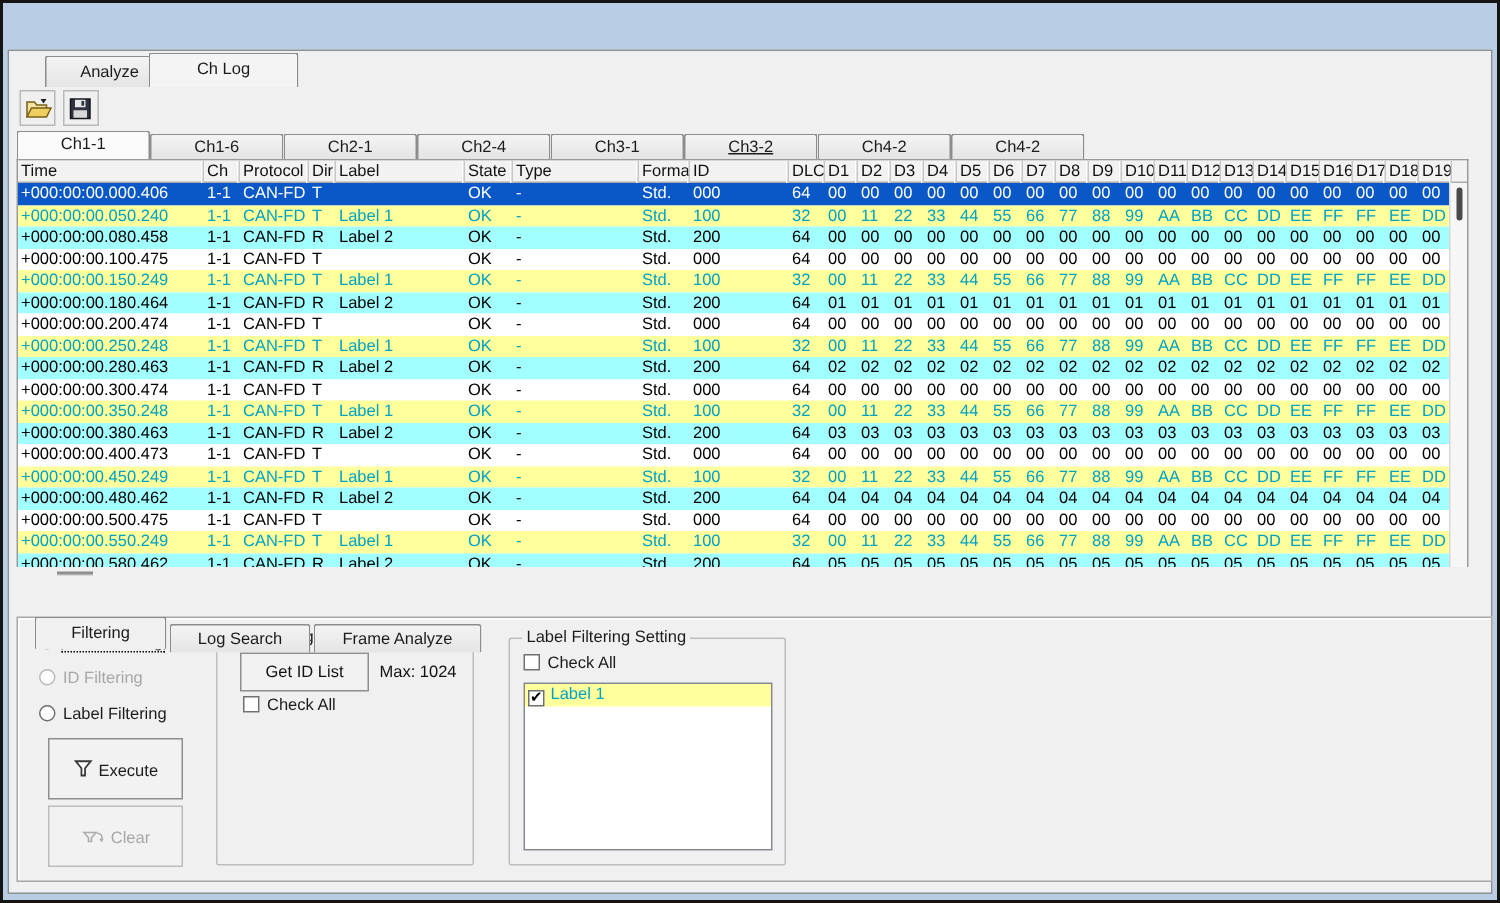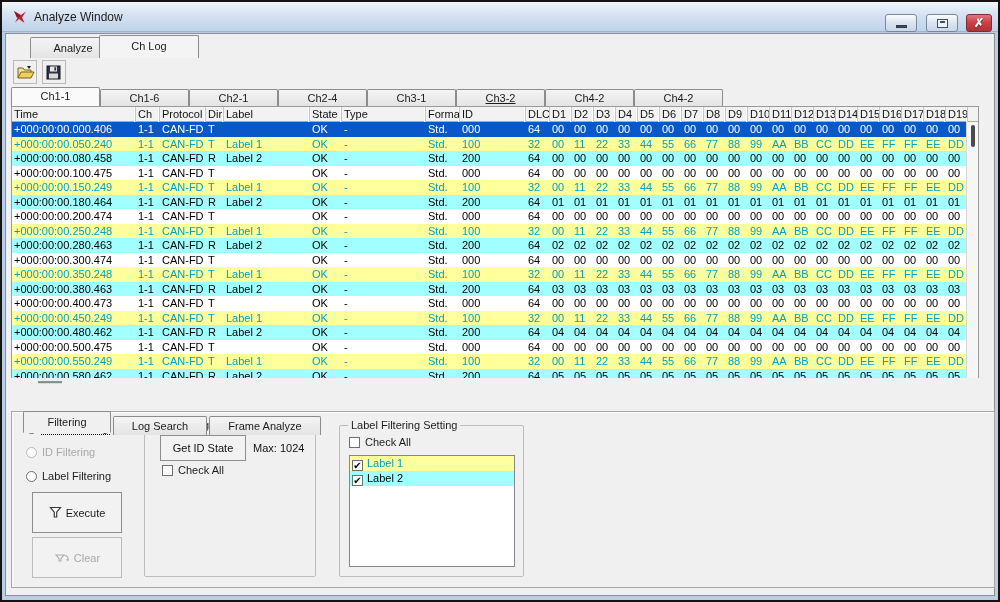--- a/index.html
+++ b/index.html
@@ -131,34 +131,20 @@
   .litem { height:15px; font-size:11px; line-height:14px; padding-left:2px; white-space:nowrap; }
   .litem .cbx { margin-right:4px; vertical-align:-2px; }
   .litem.yellow { background:#FFFF9C; color:#00A2C4; }
   .litem.cyan { background:#A2FFFF; color:#000; }
 </style>
 </head>
 <body>
 
 <div class="win">
 
-  <div class="titlebar">
-    <span class="appicon">
-      <svg width="16" height="16" viewBox="0 0 16 16">
-        <path d="M2 2 L9 6 L14 2.5 L10 8.5 L12.5 14 L7 10 L3 13.5 L6 8 Z" fill="#C21E2E"></path>
-        <path d="M2 2 L8 7 L5 9 Z" fill="#8F1220"></path>
-      </svg>
-    </span>
-    <span class="wtitle">Analyze Window</span>
-    <span class="winbtns">
-      <span class="wbtn"><span class="glyph-min"></span></span>
-      <span class="wbtn"><span class="glyph-max"></span></span>
-      <span class="wbtn close"><span class="glyph-close">✗</span></span>
-    </span>
-  </div>
 
   <div class="client">
 
     <div class="maintabs">
         <div class="tab" style="left: 24px; width: 86px;">Analyze</div>
         <div class="tab active" style="left: 93px; width: 100px;">Ch Log</div>
       </div>
 
     <div class="toolbar">
       <span class="tbtn">
@@ -237,33 +223,32 @@
       <button class="pbtn clear">
         <svg width="16" height="13" viewBox="0 0 16 13">
           <path d="M2 4 h8 L7 7.5 V10 H5 V7.5 Z" fill="#F0F0F0" stroke="#ADADAD" stroke-width="1.1"></path>
           <path d="M10.5 4.5 q4 0 3.5 4" fill="none" stroke="#ADADAD" stroke-width="1.1"></path>
           <path d="M12.2 8.2 h3 l-1.5 2.4 z" fill="#ADADAD"></path>
         </svg><span>Clear</span>
       </button>
 
       <div class="group idg">
         <span class="gtitle">ID Filtering Setting</span>
-        <button class="gidbtn">Get ID State</button>
+        <button class="gidbtn">Get ID List</button>
         <span class="maxlabel">Max: 1024</span>
         <span class="cbline">
           <span class="cbx"></span><span>Check All</span>
         </span>
       </div>
 
       <div class="group lbg">
         <span class="gtitle">Label Filtering Setting</span>
         <span class="cbline">
           <span class="cbx"></span><span>Check All</span>
         </span>
         <div class="listbox">
             <div class="litem yellow"><span class="cbx">✔</span><span>Label 1</span></div>
-            <div class="litem cyan"><span class="cbx">✔</span><span>Label 2</span></div>
           </div>
       </div>
 
     </div>
   </div>
 </div>
 
 </body></html>

